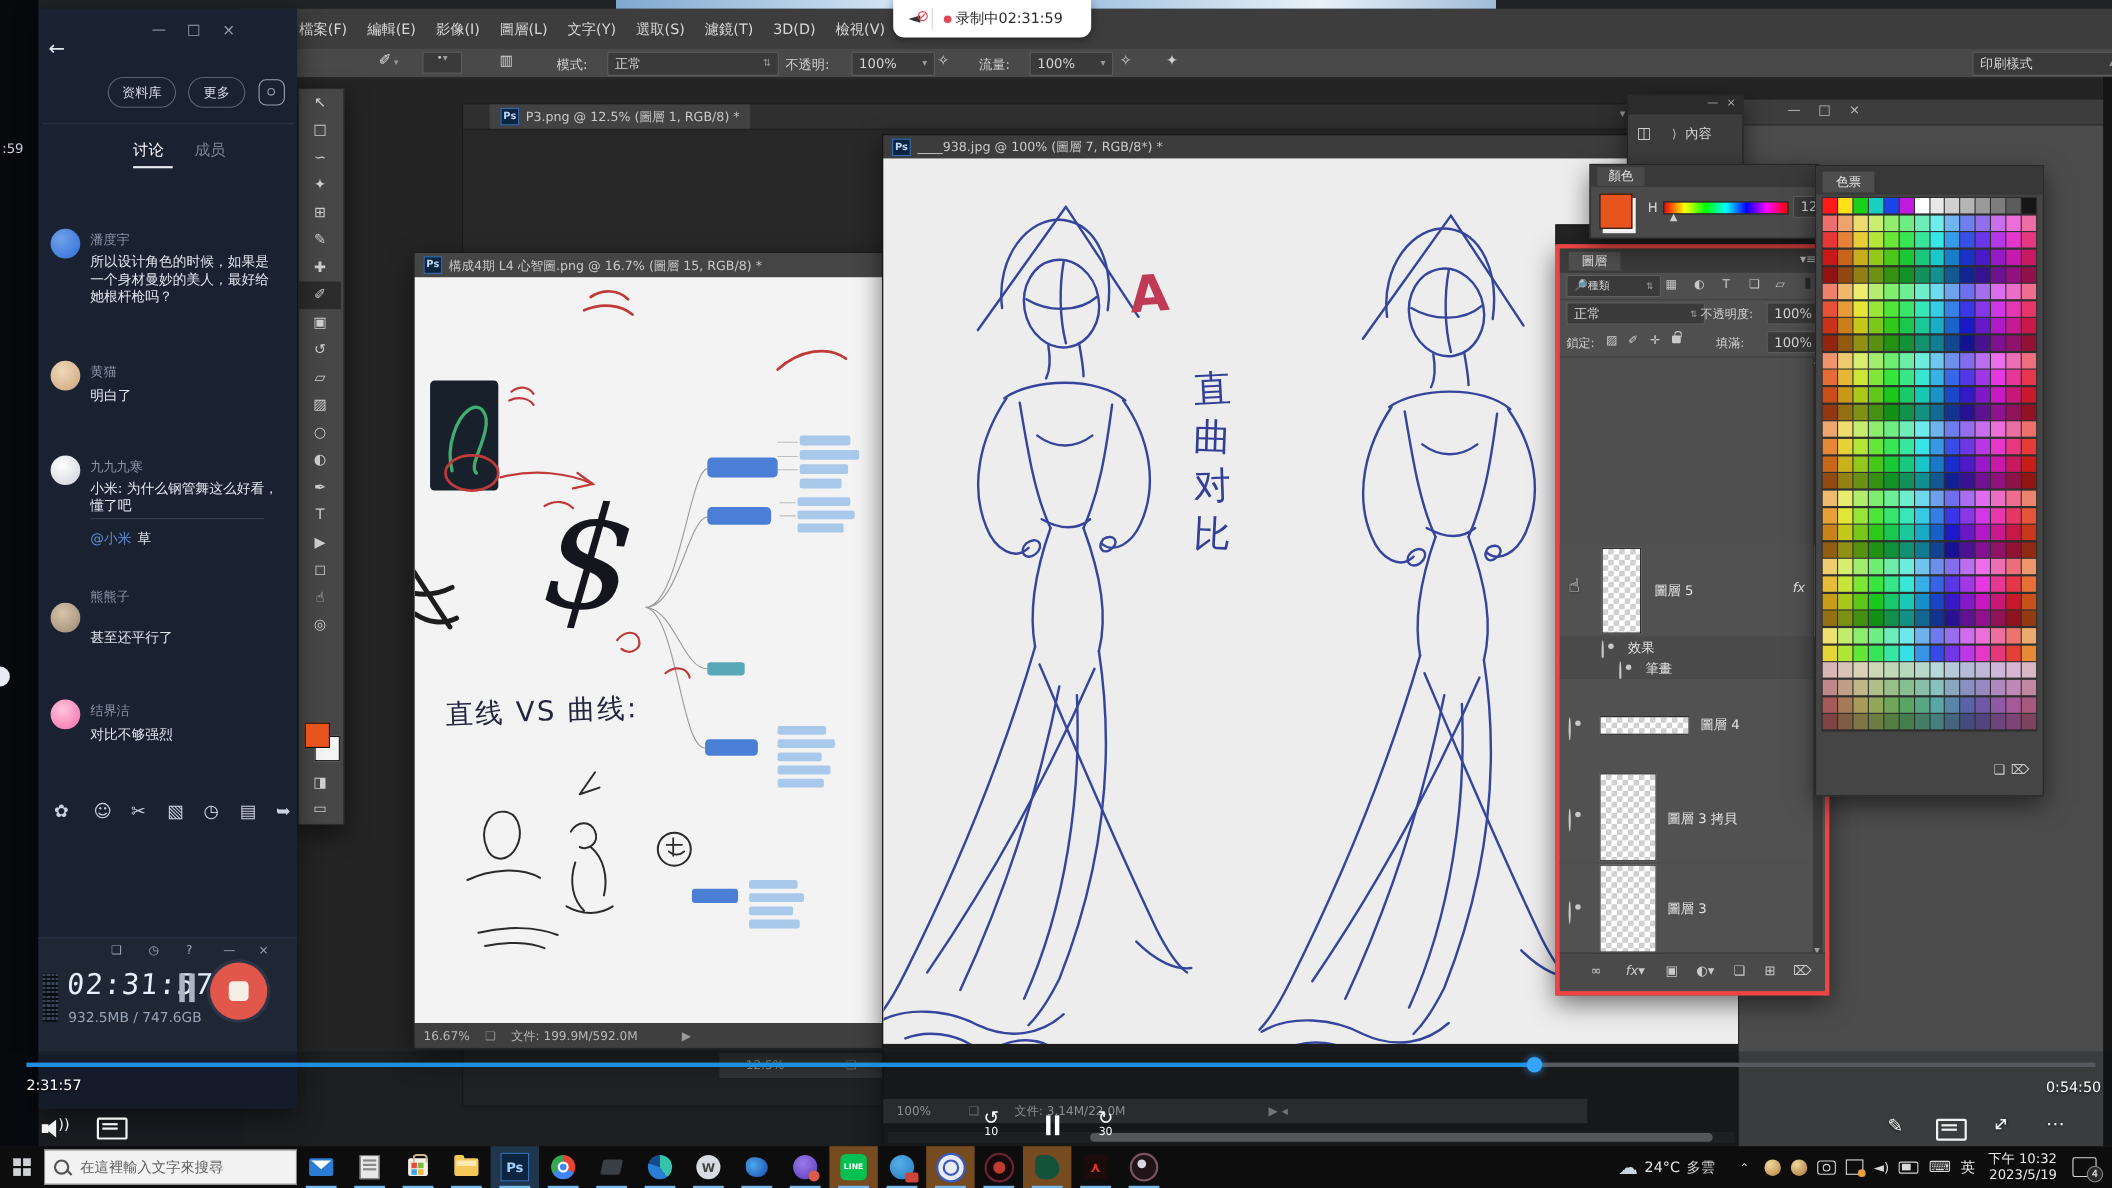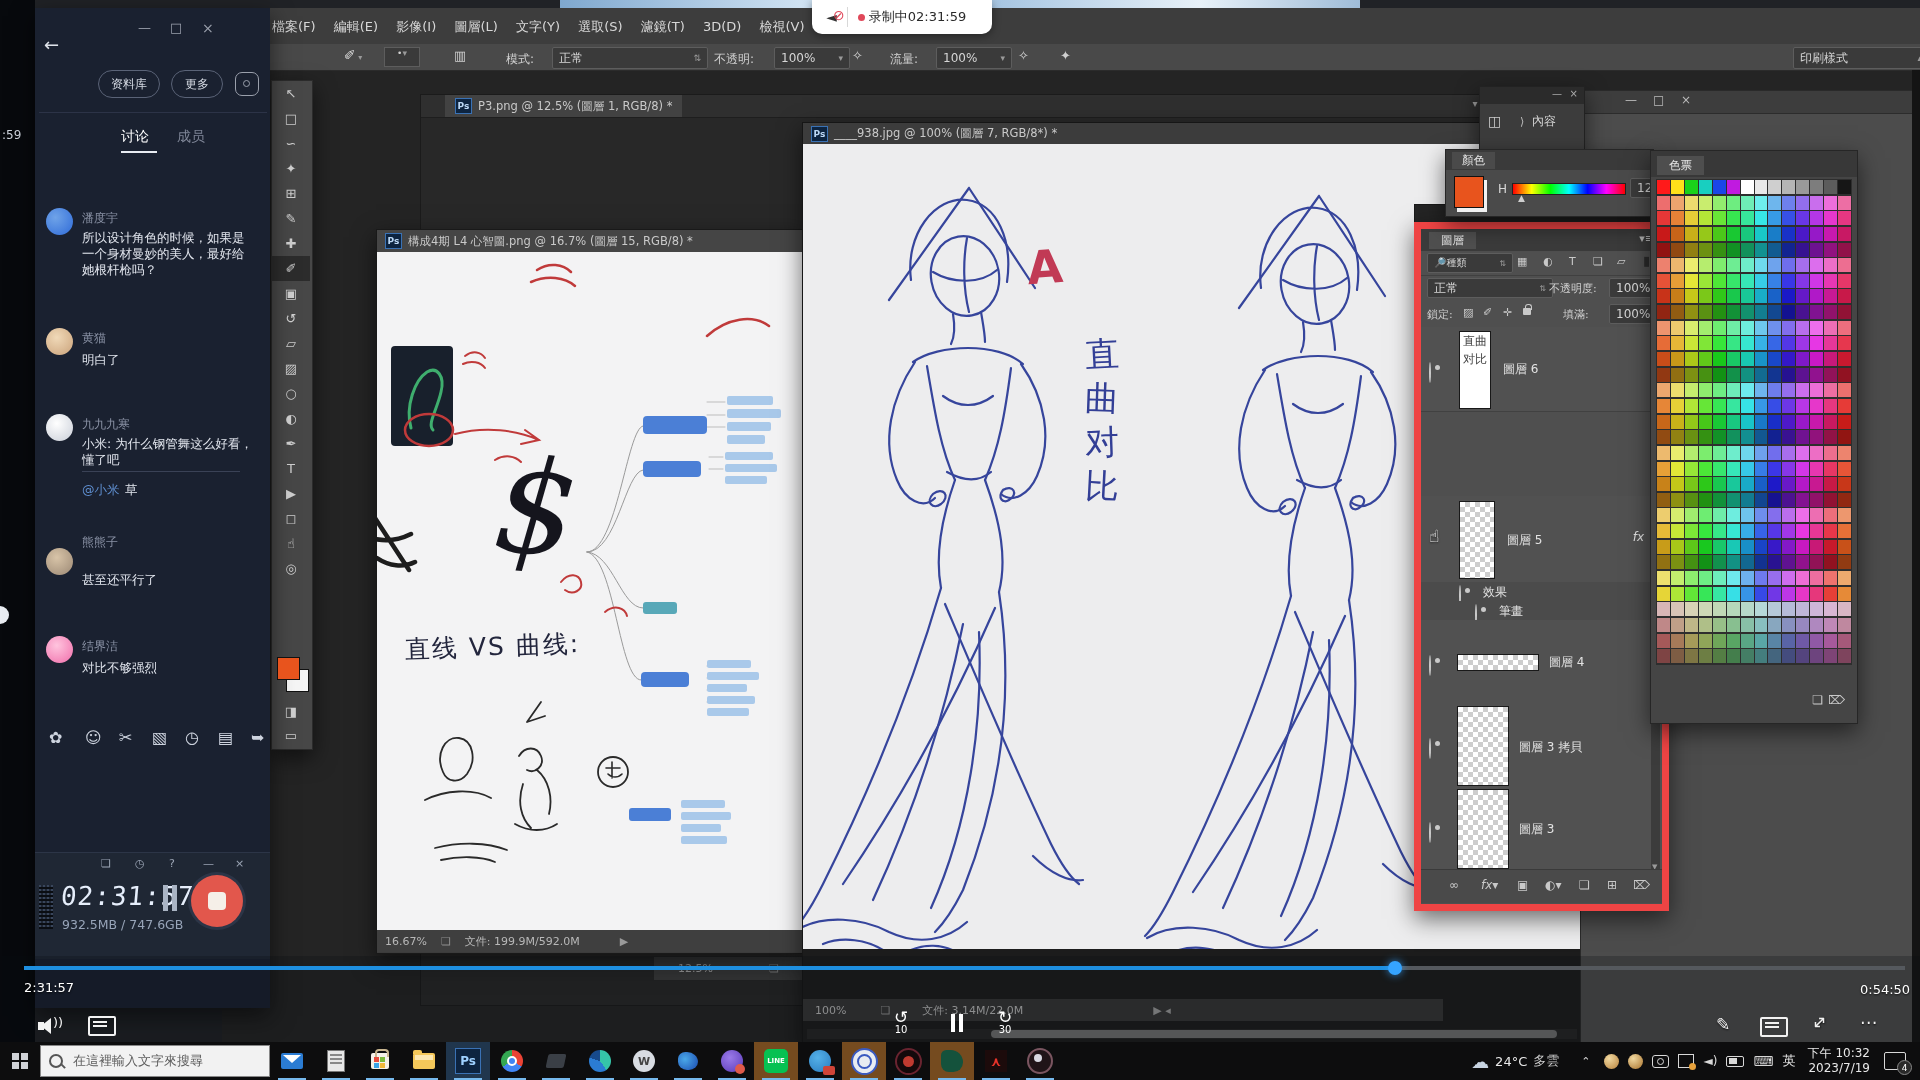--- a/index.html
+++ b/index.html
@@ -304,21 +304,21 @@
       </div>
       <span class="ab" style="left:8px;top:26px;color:#cfcfcf;font-size:14px;">◫</span>
       <span class="ab" style="left:40px;top:28px;color:#bdbdbd;font-size:11px;">⟩</span>
       <span class="ab tx" style="left:52px;top:26px;color:#d8d8d8;font-size:12px;">內容</span>
     </div>
 
     <div class="ab" style="left:1192px;top:196px;width:241px;height:18px;background:#252525;border:1px solid #1a1a1a;">
       <span class="ab" style="right:28px;top:2px;color:#a8a8a8;font-size:9px;">◀◀</span>
       <span class="ab" style="right:8px;top:1px;color:#a8a8a8;font-size:11px;">✕</span>
     </div>
-    <div class="ab win-shadow" style="left:1192px;top:214px;width:241px;height:675px;background:#4f4f4f;border:7px solid #ef4444;">
+    <div class="ab win-shadow" style="left:1192px;top:214px;width:241px;height:675px;background:#4f4f4f;border:4px solid #ef4444;">
       <div class="ab" style="left:0;top:0;width:241px;height:22px;background:#3b3b3b;">
         <span class="ab tx" style="left:8px;top:3px;background:#4f4f4f;padding:1px 12px;font-size:11.5px;color:#e3e3e3;">圖層</span>
         <span class="ab" style="right:8px;top:3px;color:#bdbdbd;font-size:11px;">▾≡</span>
       </div>
       <div class="ab" style="left:0;top:22px;width:241px;height:24px;border-bottom:1px solid #404040;">
         <div class="ab ps-box" style="left:6px;top:2px;width:72px;justify-content:space-between;height:18px;">
           <span style="font-size:10px;">🔎<span>種類</span></span>
             <span style="color:#9a9a9a;font-size:8px;">⇅</span>
         </div>
         <span class="ab" style="left:96px;top:4px;color:#c9c9c9;font-size:11px;">▦</span>
@@ -346,25 +346,20 @@
         <span class="ab" style="left:82px;top:5px;color:#c9c9c9;font-size:11px;">✛</span>
         <span class="ab" style="left:102px;top:7px;width:8px;height:7px;background:#c9c9c9;border-radius:1px;"></span>
         <span class="ab" style="left:103.5px;top:3px;width:5px;height:5px;border:1.5px solid #c9c9c9;border-bottom:none;border-radius:3px 3px 0 0;"></span>
         <span class="ab tx" style="left:142px;top:6px;font-size:11px;color:#cfcfcf;">填滿:</span>
         <div class="ab ps-box" style="left:188px;top:3px;width:46px;justify-content:space-between;height:18px;">
           <span>100%</span>
             <span style="color:#9a9a9a;font-size:8px;">▾</span>
         </div>
       </div>
 
-      <div class="lrow" style="top:98px;height:84px;">
-        <span class="eye ab" style="left:8px;top:36px;"></span>
-        <div class="ab" style="left:38px;top:4px;width:30px;height:76px;background:#fff;border:1px solid #181818;color:#444;font-size:12px;line-height:18px;text-align:center;overflow:hidden;">直曲对比</div>
-        <span class="ab lname tx" style="left:82px;top:34px;">圖層 6</span>
-      </div>
       <div class="lrow" style="top:267px;height:86px;">
         <span class="ab" style="left:8px;top:30px;color:#fff;font-size:17px;text-shadow:0 1px 2px #000;">☝</span>
         <div class="ab checker" style="left:38px;top:5px;width:34px;height:76px;"></div>
         <span class="ab lname tx" style="left:86px;top:36px;">圖層 5</span>
         <span class="ab" style="right:18px;top:34px;font-style:italic;font-size:12px;color:#e0e0e0;">fx</span>
         <span class="ab" style="right:6px;top:36px;color:#bdbdbd;font-size:9px;">▴</span>
       </div>
       <div class="lrow" style="top:353px;height:19px;background:#4b4b4b;">
         <span class="eye ab" style="left:38px;top:4px;transform:scale(.8);"></span>
         <span class="ab lname tx" style="left:62px;top:2px;">效果</span>
@@ -1119,19 +1114,19 @@
         <span style="position:absolute;right:-3px;bottom:-3px;width:7px;height:7px;border-radius:50%;background:#e8a23c;"></span>
       </span>
     <span style="color:#d8d8d8;font-size:12px;margin-right:9px;">◄)</span>
     <span style="width:16px;height:9px;border:1.5px solid #d8d8d8;border-radius:2px;margin-right:9px;display:inline-block;position:relative;">
         <span style="position:absolute;left:2px;top:1.5px;width:8px;height:6px;background:#d8d8d8;"></span>
       </span>
     <span style="color:#d8d8d8;font-size:14px;margin-right:9px;">⌨</span>
     <span class="tray-txt tx" style="font-size:13px;margin-right:12px;">英</span>
     <div style="text-align:right;color:#e8e8e8;font-size:12px;line-height:15px;margin-right:14px;">
       <div class="tx">下午 10:32</div>
-      <div class="tx">2023/7/19</div>
+      <div class="tx">2023/5/19</div>
     </div>
     <div style="position:relative;width:20px;height:16px;border:1.5px solid #d8d8d8;border-radius:2px;margin-right:14px;">
       <span style="position:absolute;right:-7px;bottom:-6px;width:13px;height:13px;border-radius:50%;background:#2a2a2a;border:1px solid #888;color:#fff;font-size:9px;display:flex;align-items:center;justify-content:center;">4</span>
     </div>
   </div>
 </div>
 
 </body></html>

